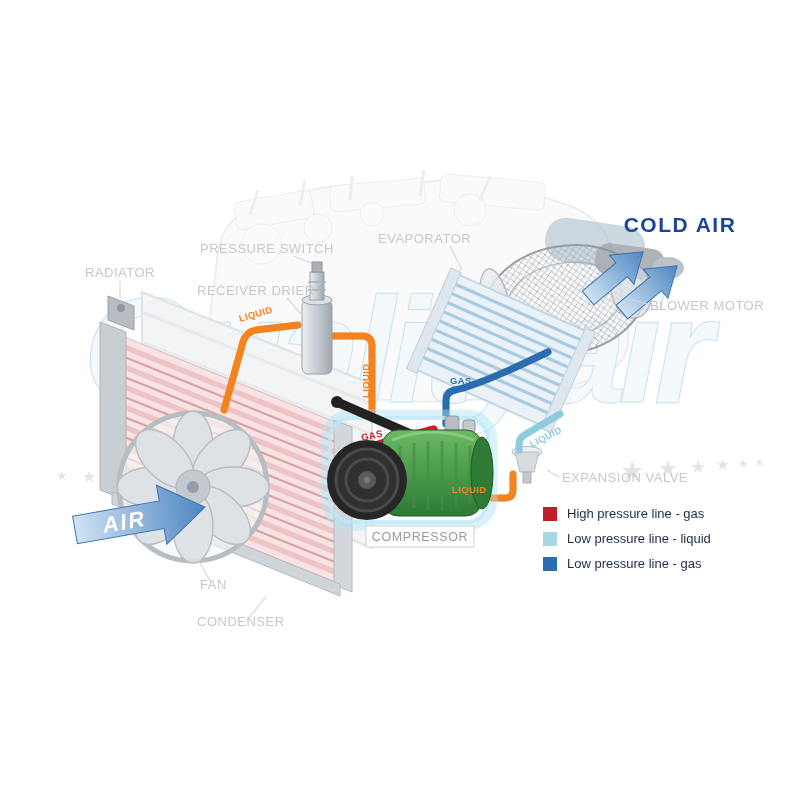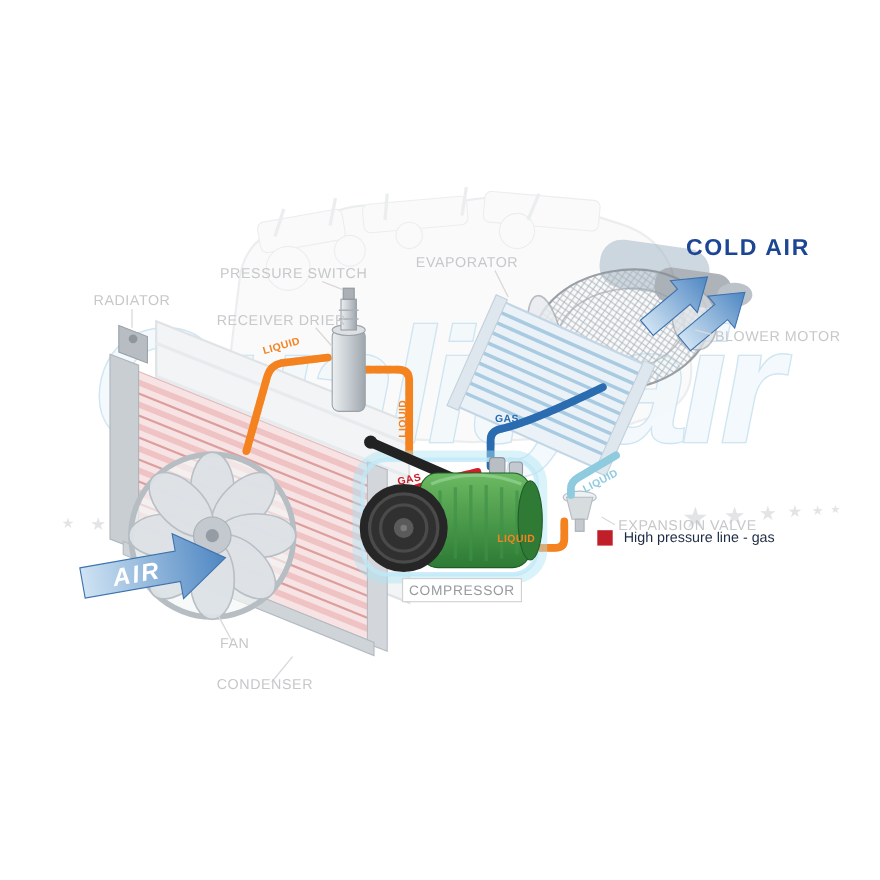--- a/index.html
+++ b/index.html
@@ -5,21 +5,21 @@
   html,body{margin:0;padding:0;background:#fff;}
   .stage{position:relative;width:800px;height:800px;background:#ffffff;overflow:hidden;
          font-family:"Liberation Sans",sans-serif;}
   svg text{font-family:"Liberation Sans",sans-serif;}
   .part-label{fill:#c6c8ca;font-size:13px;letter-spacing:.5px;}
   .pipe{fill:none;stroke-width:7;stroke-linecap:round;stroke-linejoin:round;}
   .pipe-dash{fill:none;stroke:#ffffff;stroke-width:7;stroke-dasharray:4 5;opacity:.45;}
   .pipe-label{font-size:9.5px;font-weight:bold;letter-spacing:.4px;}
   .leader{stroke:#d9d9d9;stroke-width:1.2;fill:none;}
   .star{fill:#e2e4e6;}
-  .legend{position:absolute;left:543px;top:481px;display:flex;flex-direction:column;gap:10px;}
+  .legend{position:absolute;left:543px;top:506px;display:flex;flex-direction:column;gap:10px;}
   .legend-row{display:flex;align-items:center;gap:10px;}
   .swatch{width:14px;height:14px;flex:0 0 14px;}
   .legend-label{font-size:13px;color:#1d2b45;}
   .watermark{font-size:148px;font-weight:bold;font-style:italic;letter-spacing:-6px;
              fill:#f3f9fc;stroke:#cde4f1;stroke-width:2.5px;paint-order:stroke;opacity:.95;}
   .coldair-text{font-size:21px;font-weight:bold;letter-spacing:1.5px;}
   .air-text{font-size:22px;font-weight:bold;letter-spacing:2px;fill:#ffffff;font-style:italic;}
   .comp-box{fill:#ffffff;stroke:#cfcfcf;}
   .comp-box-text{fill:#979b9e;font-size:12.5px;letter-spacing:.6px;}
 </style>
@@ -224,14 +224,22 @@
     <text class="comp-box-text" x="420" y="541" text-anchor="middle">COMPRESSOR</text>
   </g>
 </svg>
 
 
 <div class="legend">
   <div class="legend-row">
     <span class="swatch" style="background-color: rgb(192, 31, 42);"></span>
     <span class="legend-label">High pressure line - gas</span>
   </div>
+  <div class="legend-row">
+    <span class="swatch" style="background-color: rgb(168, 215, 230);"></span>
+    <span class="legend-label">Low pressure line - liquid</span>
+  </div>
+  <div class="legend-row">
+    <span class="swatch" style="background-color: rgb(42, 108, 176);"></span>
+    <span class="legend-label">Low pressure line -  gas</span>
+  </div>
 </div>
 </div>
 
 </body></html>

